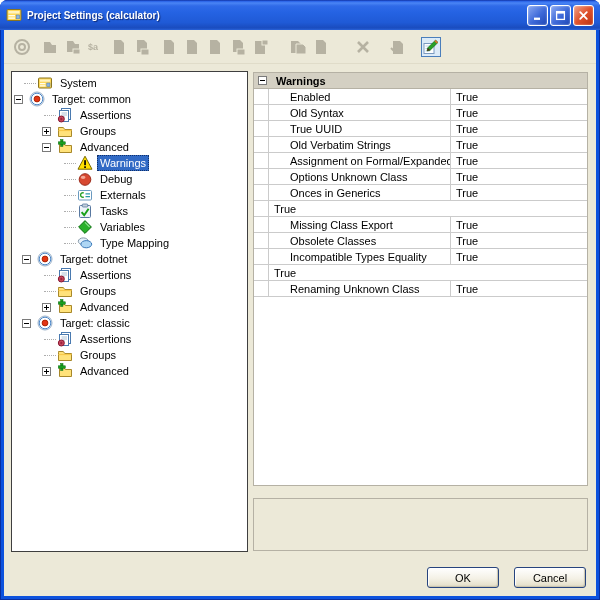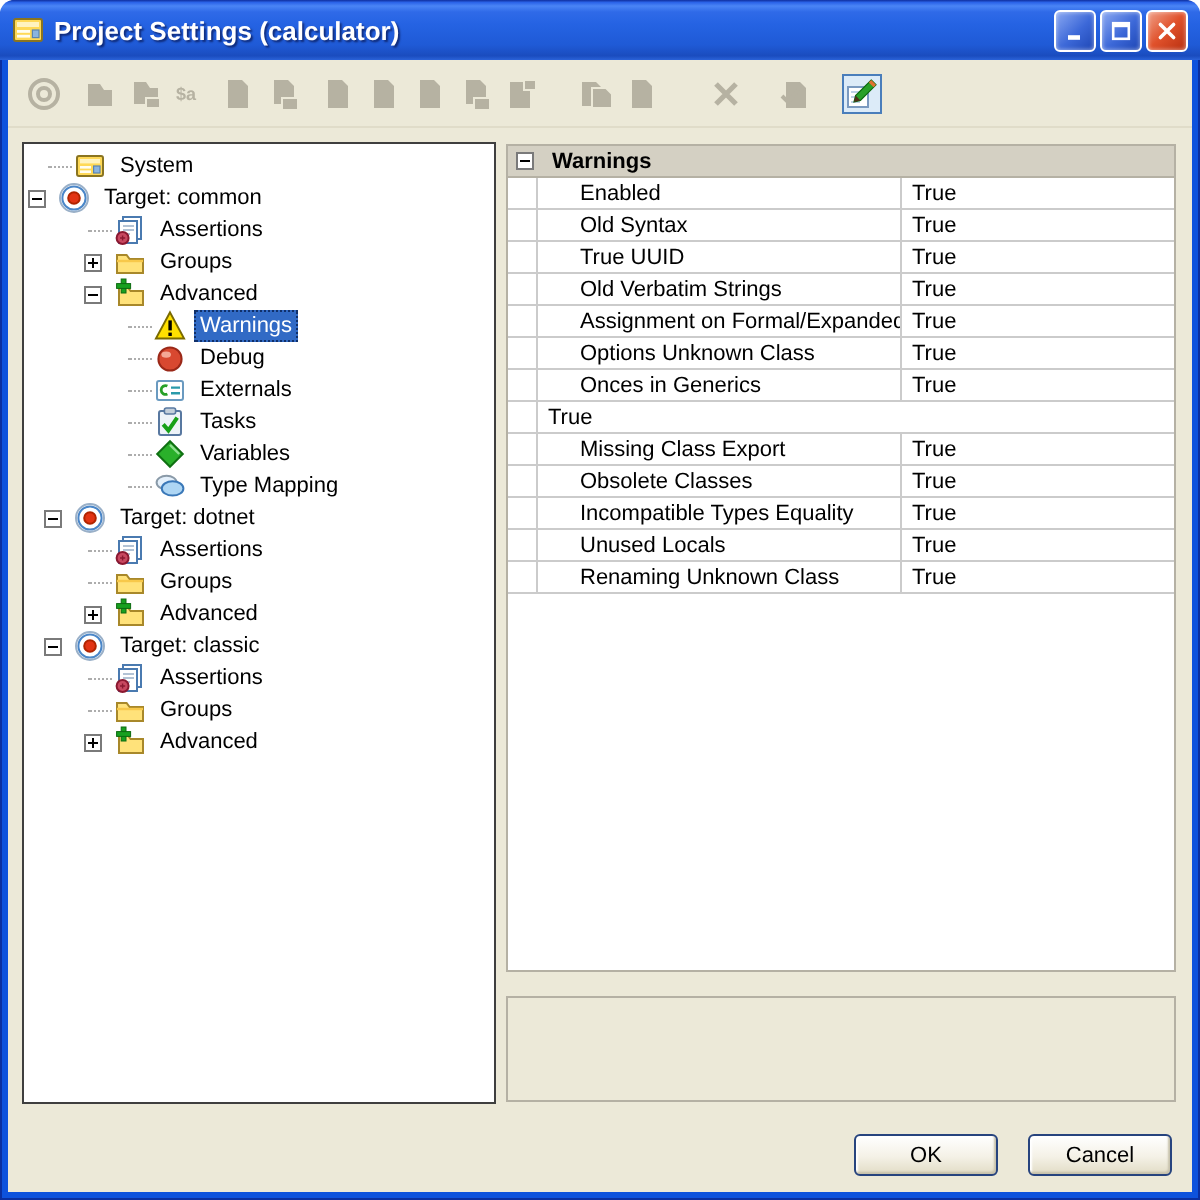--- a/index.html
+++ b/index.html
@@ -1,21 +1,21 @@
 <!DOCTYPE html>
 <html><head>
 <meta charset="utf-8">
 <style>
   html,body{margin:0;padding:0;overflow:hidden;background:#fff;}
   body{width:600px;height:600px;font-family:"Liberation Sans",sans-serif;}
   .window{position:relative;width:600px;height:600px;background:#0d52dd;box-shadow:inset 0 0 0 1px #0a2fa0;border-radius:8px 8px 0 0;}
   .titlebar{position:absolute;left:0;top:0;right:0;height:30px;border-radius:7px 7px 0 0;display:flex;align-items:center;padding:0 6px;box-sizing:border-box;
     background:linear-gradient(180deg,#0f2f9e 0%,#2a63e8 4%,#4a85f5 10%,#2f6ae8 20%,#2563e3 40%,#1f5ad6 75%,#1a4cbe 93%,#2a62d8 100%);}
   .title-icon{width:16px;height:16px;flex:0 0 auto;}
-  .title-text{color:#fff;font-weight:bold;font-size:13px;margin-left:5px;flex:1;text-shadow:1px 1px 1px rgba(0,0,40,.55);white-space:nowrap;}
+  .title-text{color:#fff;font-weight:bold;font-size:10px;margin-left:5px;flex:1;text-shadow:1px 1px 1px rgba(0,0,40,.55);white-space:nowrap;}
   .cap-btn{width:21px;height:21px;border-radius:3px;border:1px solid #fff;margin-left:2px;padding:0;display:flex;align-items:center;justify-content:center;box-sizing:border-box;
     background:linear-gradient(135deg,#8aa8f2 0%,#3c68d8 55%,#1e46b4 100%);box-shadow:inset 0 0 2px rgba(255,255,255,.6);cursor:default;}
   .cap-btn.close{background:linear-gradient(135deg,#f0a088 0%,#e0512b 50%,#b83010 100%);}
   .cap-btn svg{width:13px;height:13px;display:block;}
   .client{position:absolute;left:4px;top:30px;width:592px;height:566px;background:#ece9d8;}
   .toolbar{position:absolute;left:0;top:0;right:0;height:33px;display:flex;align-items:center;padding-left:8px;border-bottom:1px solid #e0dcc9;}
   .tbicon{width:20px;height:20px;margin-right:3px;flex:0 0 auto;display:flex;align-items:center;justify-content:center;box-sizing:border-box;}
   .tbicon svg{width:18px;height:18px;display:block;}
   .tbicon.enabled{background:#dcebf8;border:1px solid #4a7ebb;}
   .tree-panel{position:absolute;left:7px;top:41px;width:237px;height:481px;background:#fff;border:1px solid #3f3f3f;box-sizing:border-box;padding-top:3px;overflow:hidden;}
@@ -522,21 +522,20 @@
             <span class="pg-name">Obsolete Classes</span>
             <span class="pg-value">True</span>
           </div>
           <div class="pgrow">
             <span class="pg-gutter"></span>
             <span class="pg-name">Incompatible Types Equality</span>
             <span class="pg-value">True</span>
           </div>
           <div class="pgrow">
             <span class="pg-gutter"></span>
-            <span class="pg-name">Unused Locals</span>
             <span class="pg-value">True</span>
           </div>
           <div class="pgrow">
             <span class="pg-gutter"></span>
             <span class="pg-name">Renaming Unknown Class</span>
             <span class="pg-value">True</span>
           </div>
         </div>
     </div>
 

